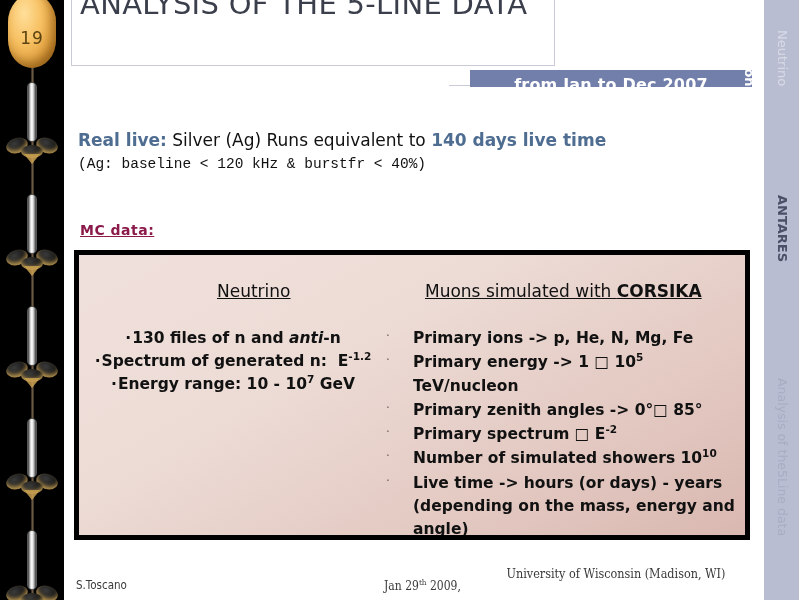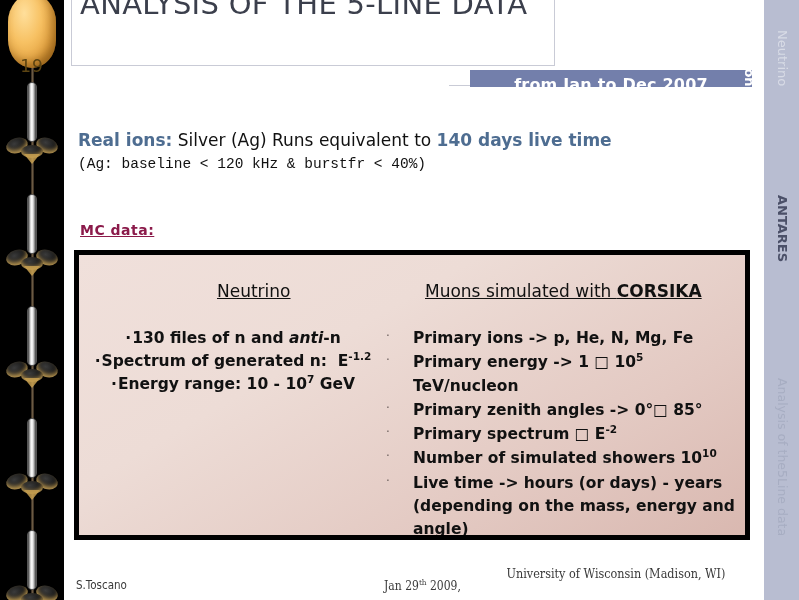--- a/index.html
+++ b/index.html
@@ -55,21 +55,20 @@
   }
   .buoy-num {
     position: absolute;
     left: 0; right: 0;
     top: 28px;
     text-align: center;
     font-family: "DejaVu Sans", sans-serif;
     font-size: 17px;
     color: #5c4412;
     letter-spacing: 1px;
-    margin-top: 28px;
   }
   .storey {
     position: absolute;
     left: 6px;
     width: 52px;
     height: 96px;
   }
   .storey .tube {
     position: absolute;
     left: 21px;
@@ -398,21 +397,21 @@
 
   <div id="title-frame"></div>
   <div id="slide-title">ANALYSIS OF THE 5-LINE DATA</div>
 
   <div id="banner-rule"></div>
   <div id="date-banner">
     <div id="date-banner-text">from Jan to Dec 2007</div>
   </div>
 
   <div id="realdata">
-    <span class="hl">Real ions:</span><span> Silver (Ag) Runs equivalent to </span><span class="hl">140 days live time</span>
+    <span class="hl">Real live:</span><span> Silver (Ag) Runs equivalent to </span><span class="hl">140 days live time</span>
   </div>
   <div id="realsub">(Ag:  baseline &lt; 120 kHz &amp; burstfr &lt; 40%)</div>
 
   <div id="mcdata">MC  data:</div>
 
   <div id="mc-box">
 
     <div class="col-head" id="head-neutrinos">Neutrino</div>
     <div class="col-head" id="head-muons"><span>Muons simulated with </span><b>CORSIKA</b></div>
 

